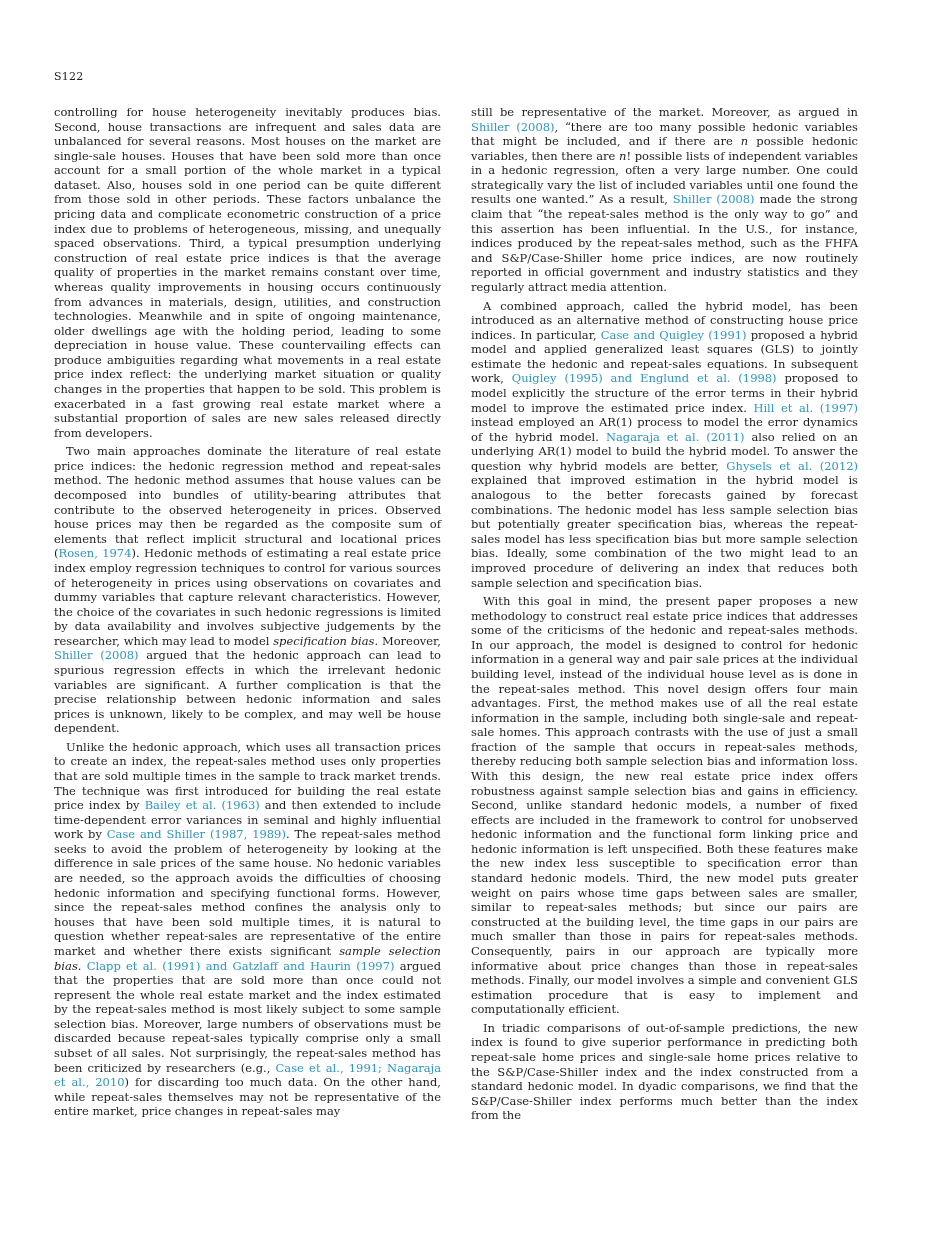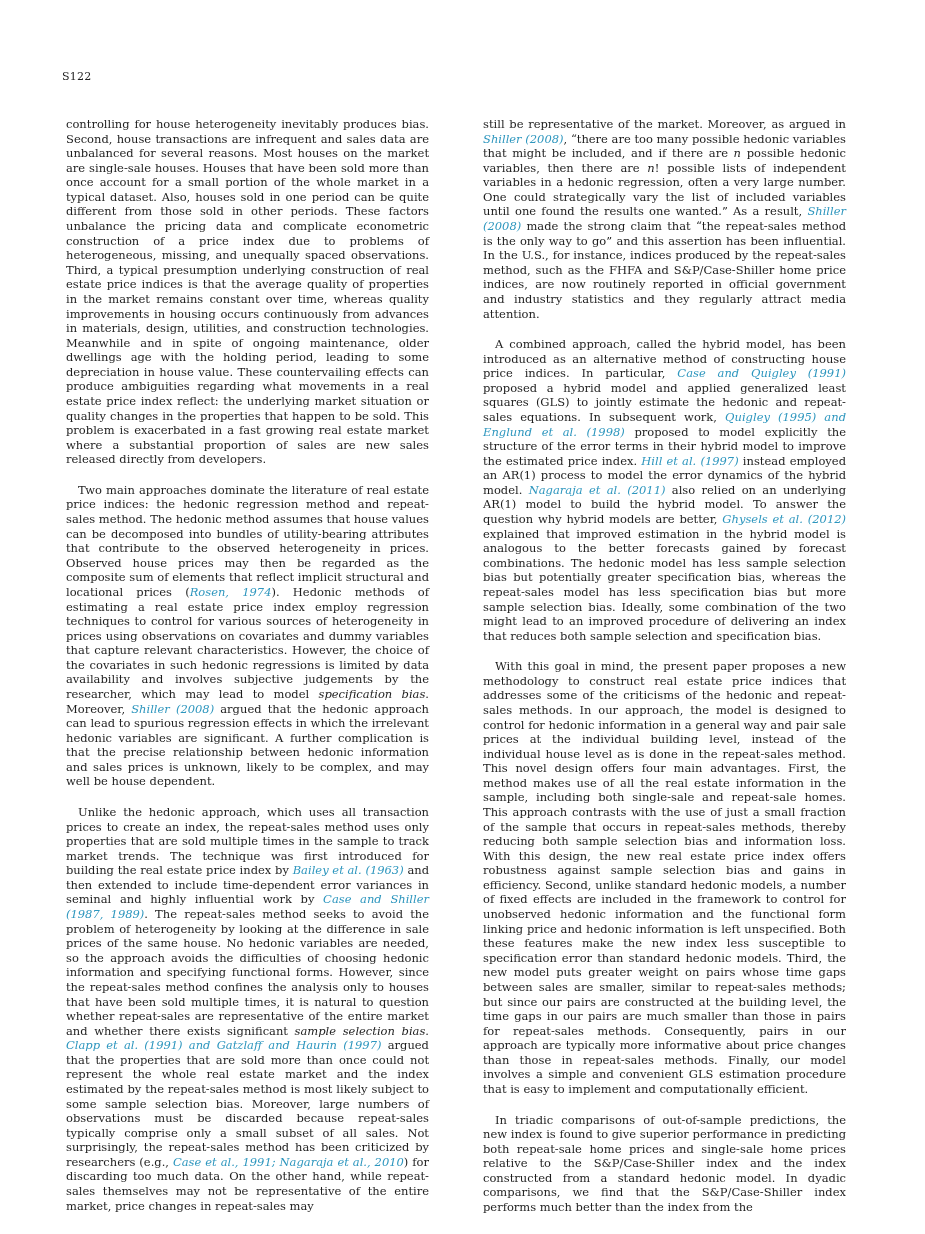--- a/index.html
+++ b/index.html
@@ -15,21 +15,21 @@
   .header {
     position: absolute;
     top: 70px;
     left: 50px;
     width: 812px;
     height: 16px;
     font-size: 11px;
   }
   .pagenum {
     position: absolute;
-    left: 12px;
+    left: 4px;
     top: 0;
     font-style: normal;
     letter-spacing: 0.2px;
     text-align: right;
   }
   .running-head {
     display: block;
     text-align: center;
     font-style: italic;
     font-size: 11px;
@@ -43,26 +43,25 @@
     gap: 22px;
   }
   .col {
     width: 395px;
     font-size: 11.5px;
     line-height: 14.58px;
     text-align: justify;
     hyphens: auto;
     -webkit-hyphens: auto;
   }
-  .para { margin: 16px; padding: 0; }
+  .para { margin: 4px; padding: 0; }
   .para.indent { text-indent: 12px; }
   .cite {
     text-decoration: none;
     cursor: pointer;
-    font-style: italic;
   }
   em { font-style: italic; }
 </style>
 </head>
 <body>
 
 <div class="page" style="color: rgb(30, 30, 30);">
   <div class="header">
     <span class="pagenum">S122</span>
   </div>

